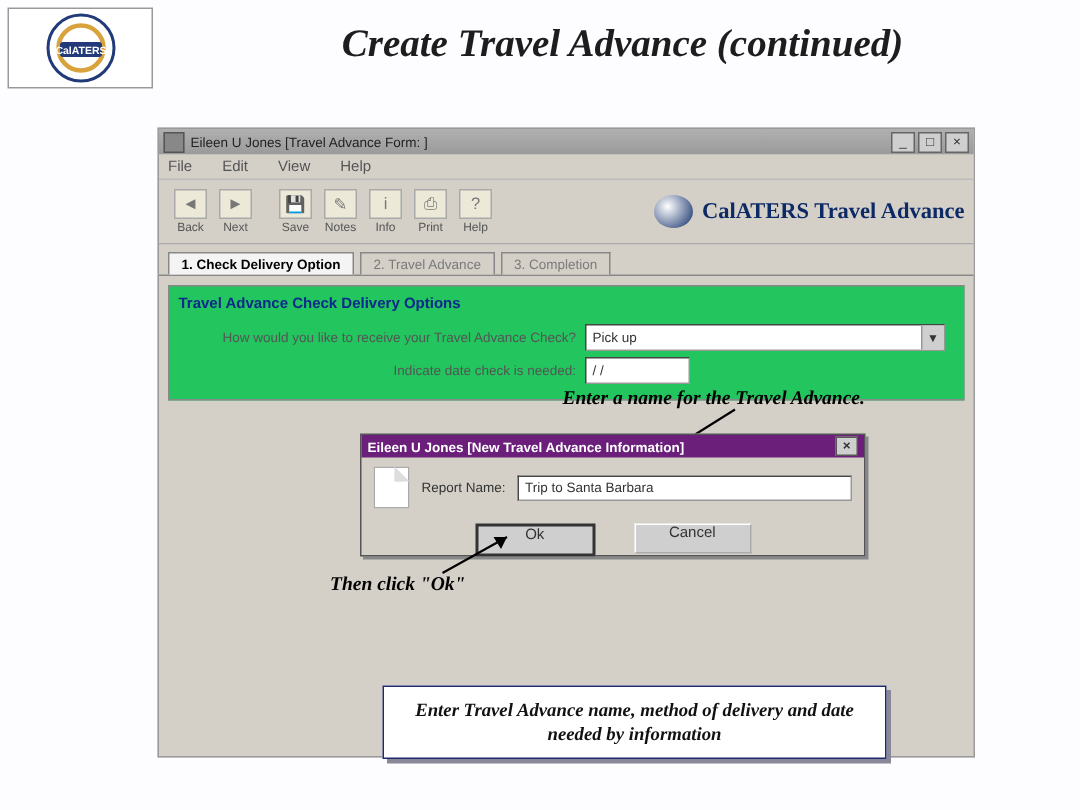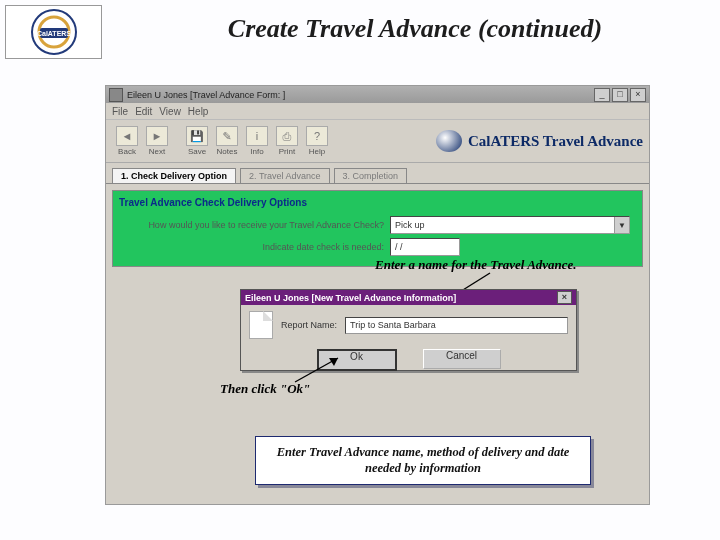--- a/index.html
+++ b/index.html
@@ -51,21 +51,21 @@
   }
   .titlebar .tb-title { flex: 1; white-space: nowrap; overflow: hidden; }
   .winctrl {
     width: 14px; height: 12px; margin-left: 2px;
     background: #cfcfcf; border: 1px solid #666;
     font-size: 9px; line-height: 10px; text-align: center;
     color: #333;
   }
   .menubar {
     height: 16px; background: #d4d0c8;
-    display: flex; align-items: center; gap: 7px;
+    display: flex; align-items: center; gap: 20px;
     font-size: 10px; color: #555;
     padding: 0 6px;
     border-bottom: 1px solid #bbb;
   }
   .toolbar {
     height: 42px; background: #d4d0c8;
     display: flex; align-items: center;
     padding: 0 6px;
     border-bottom: 1px solid #aaa;
   }
@@ -196,21 +196,21 @@
   .btn {
     width: 76px; height: 18px;
     background: #cfcfcf; border: 1px outset #fff;
     font-size: 10px; color: #333;
     display: flex; align-items: flex-start; justify-content: center;
   }
 
   
   .footer-note {
     position: absolute;
-    top: 436px; left: 255px;
+    top: 457px; left: 255px;
     width: 310px;
     background: #fff;
     border: 1.5px solid #1e2a70;
     box-shadow: 3px 3px 0 #889;
     padding: 8px 12px;
     text-align: center;
     font-family: "Times New Roman", serif;
     font-size: 12.5px;
     font-weight: bold;
     font-style: italic;

